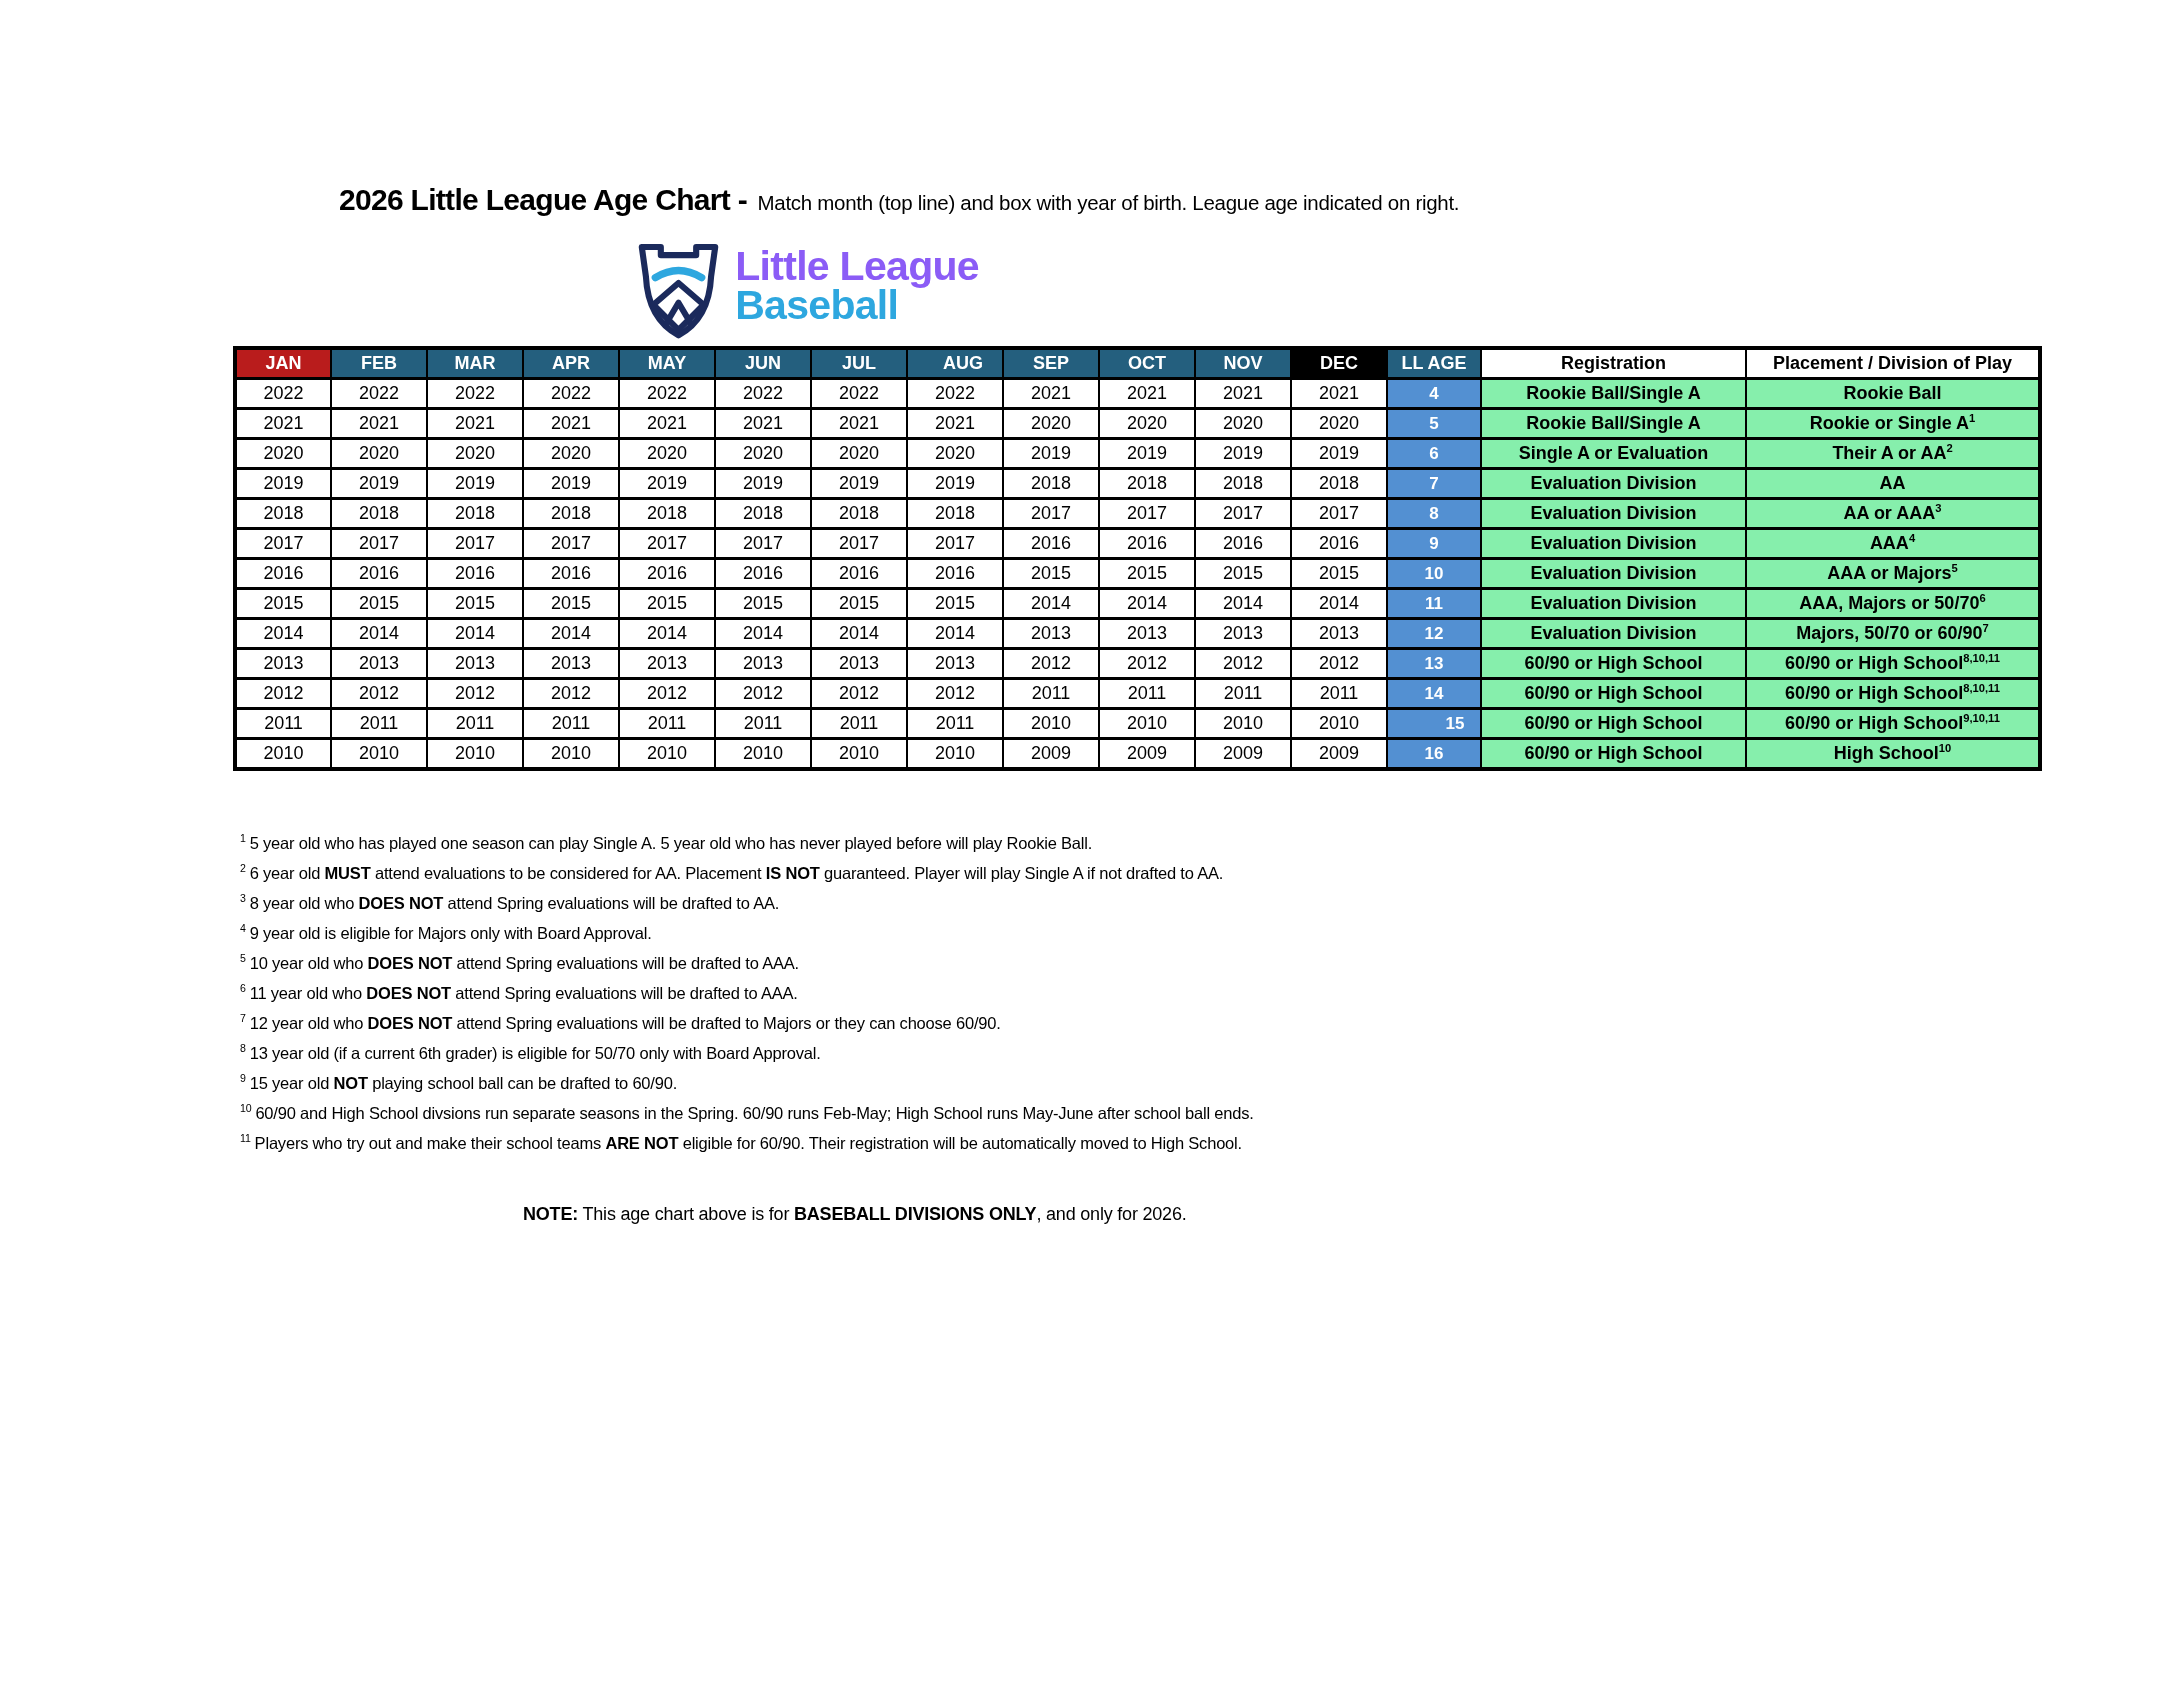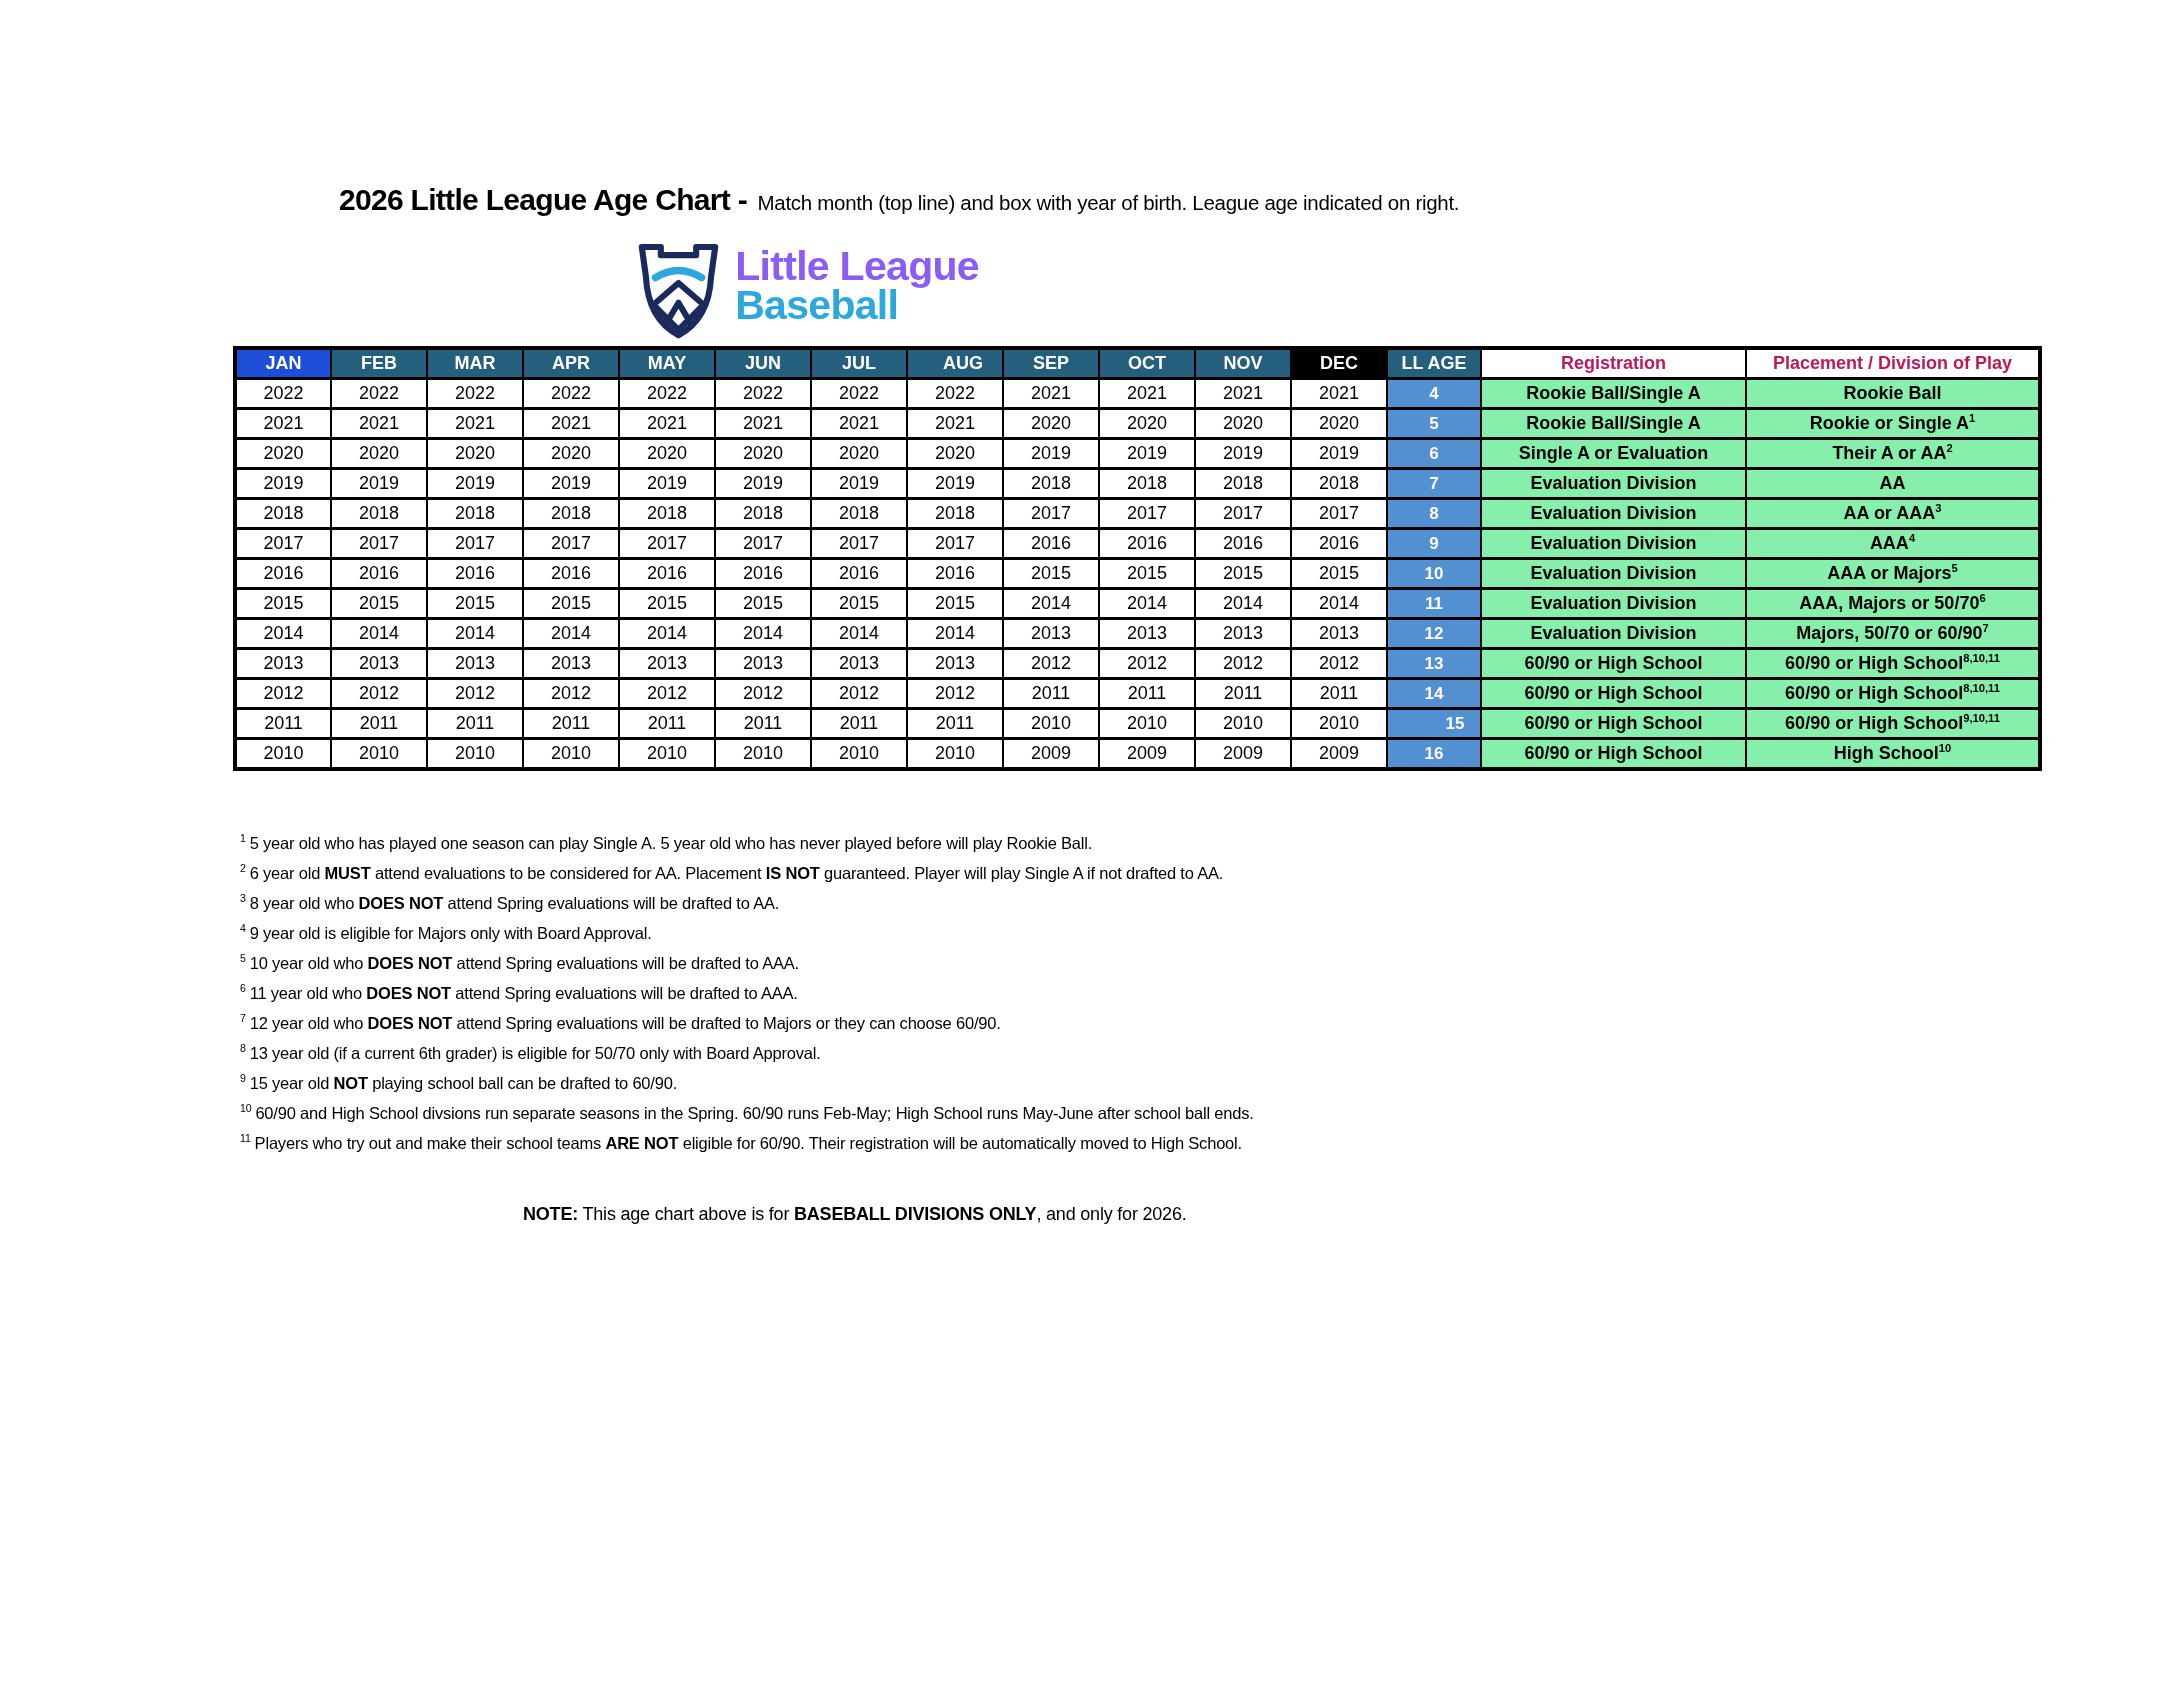--- a/index.html
+++ b/index.html
@@ -26,21 +26,21 @@
     border-collapse:collapse; table-layout:fixed;
     border:4px solid #000;
   }
   table.age-table td, table.age-table th {
     border-left:2px solid #000; border-right:2px solid #000;
     border-top:3.3px solid #000; border-bottom:3.3px solid #000;
     text-align:center; vertical-align:middle;
     height:27px; padding:0; overflow:hidden; white-space:nowrap;
   }
   th.month-header, th.llage-header { color:#fff; font-weight:bold; font-size:18px; }
-  th.text-header { background:#fff; color:#be185d; font-weight:bold; font-size:18px; }
+  th.text-header { background:#fff; color:#000000; font-weight:bold; font-size:18px; }
   td.year-cell { background:#fff; font-size:18px; }
   td.age-cell  { color:#fff; font-weight:bold; font-size:17px; }
   td.reg-cell, td.place-cell { background:#86efac; font-size:18px;font-weight:bold; }
   sup.cell-sup { font-size:11.2px; line-height:0; }
 
   
   .footnotes { position:absolute; left:240px; top:832px; }
   .footnote { height:30px; font-size:16.5px; letter-spacing:-0.2px; white-space:nowrap; }
   .footnote sup { font-size:10.6px; margin-right:4px; }
   .footnote b { font-weight:bold; }
@@ -85,21 +85,21 @@
         <col style="width: 96px;">
         <col style="width: 96px;">
         <col style="width: 96px;">
         <col style="width: 96px;">
         <col style="width: 94px;">
         <col style="width: 265px;">
         <col style="width: 294px;">
       </colgroup>
     <thead>
         <tr>
-          <th class="month-header" style="background: #1d4ed8;">JAN</th>
+          <th class="month-header" style="background: #b91c1c;">JAN</th>
           <th class="month-header" style="background: rgb(36, 95, 126);">FEB</th>
           <th class="month-header" style="background: rgb(36, 95, 126);">MAR</th>
           <th class="month-header" style="background: rgb(36, 95, 126);">APR</th>
           <th class="month-header" style="background: rgb(36, 95, 126);">MAY</th>
           <th class="month-header" style="background: rgb(36, 95, 126);">JUN</th>
           <th class="month-header" style="background: rgb(36, 95, 126);">JUL</th>
           <th class="month-header" style="background: rgb(36, 95, 126); padding-left: 16px;">AUG</th>
           <th class="month-header" style="background: rgb(36, 95, 126);">SEP</th>
           <th class="month-header" style="background: rgb(36, 95, 126);">OCT</th>
           <th class="month-header" style="background: rgb(36, 95, 126);">NOV</th>

